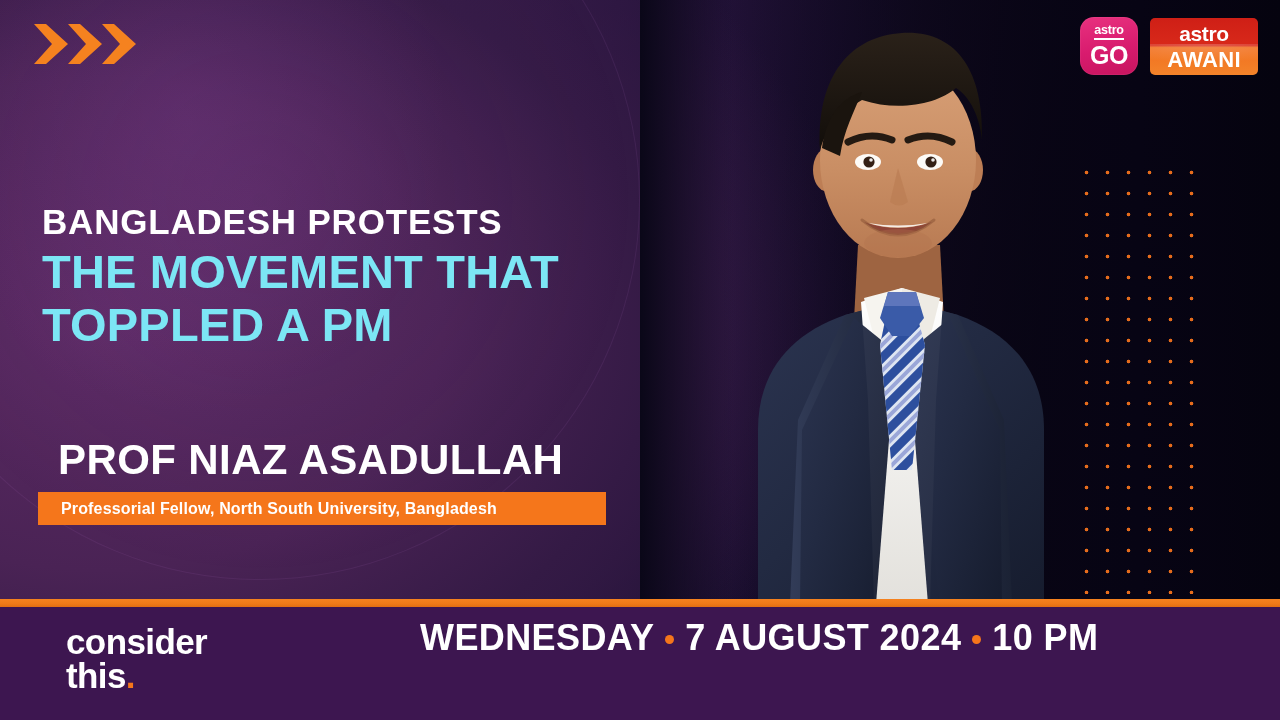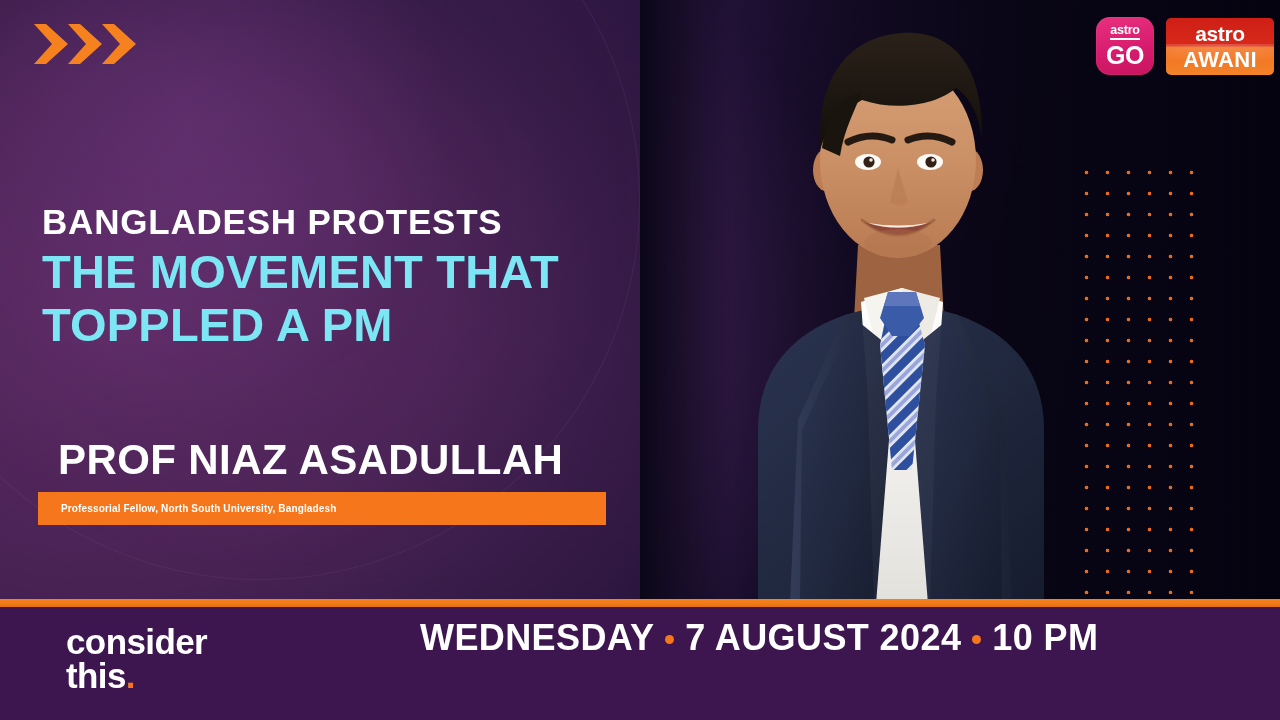--- a/index.html
+++ b/index.html
@@ -50,21 +50,21 @@
     background-size:21px 21px;
     background-position:4px 4px;
     opacity:0.95;
   }
 
   
   .chevrons { position:absolute; left:30px; top:20px; width:110px; height:48px; }
 
   
   .brand-row {
-    position:absolute; right:6px; top:17px;
+    position:absolute; right:22px; top:17px;
     display:flex; align-items:center; gap:12px;
   }
   .astro-go {
     width:58px; height:58px; border-radius:14px;
     background:linear-gradient(170deg, #e8317f 0%, #d81b6e 55%, #c7155f 100%);
     display:flex; flex-direction:column; align-items:center; justify-content:center;
     color:#fff; line-height:1;
     box-shadow:0 0 0 1px rgba(255,255,255,0.05) inset;
   }
   .astro-go .ag-top {
@@ -116,21 +116,21 @@
     letter-spacing:0.4px; white-space:nowrap;margin-left:8px;
   }
   .guest-title-bar {
     position:absolute; left:38px; top:492px;
     width:568px; height:33px;
     background:#f5761b;
     display:flex; align-items:center;
     padding-left:23px;
   }
   .guest-title-bar span {
-    color:#ffffff; font-size:10px; font-weight:700; letter-spacing:0.15px;
+    color:#ffffff; font-size:16px; font-weight:700; letter-spacing:0.15px;
     white-space:nowrap;
   }
 
   
   .orange-rule {
     position:absolute; left:0; top:599px; width:1280px; height:8px;
     background:linear-gradient(180deg,#f5821f 0%, #ef7a18 60%, #e06f12 100%);
   }
   .bottom-bar {
     position:absolute; left:0; top:607px; width:1280px; height:113px;

